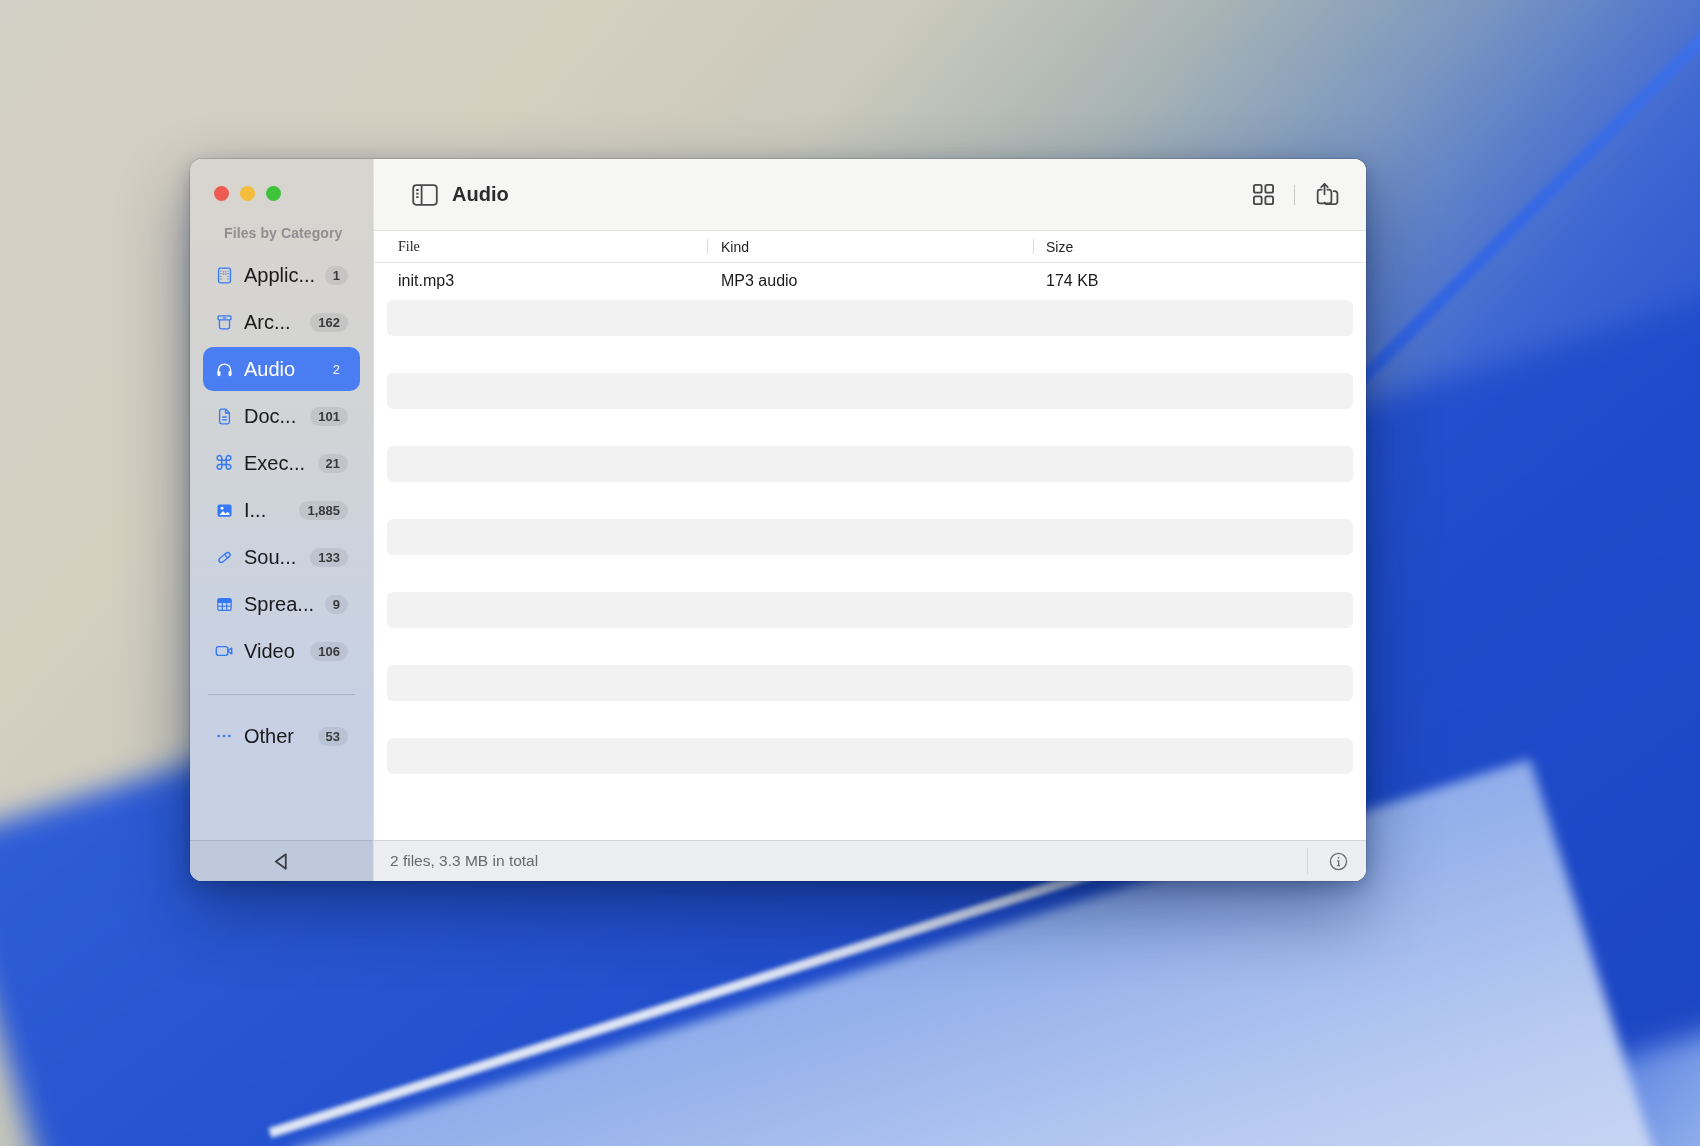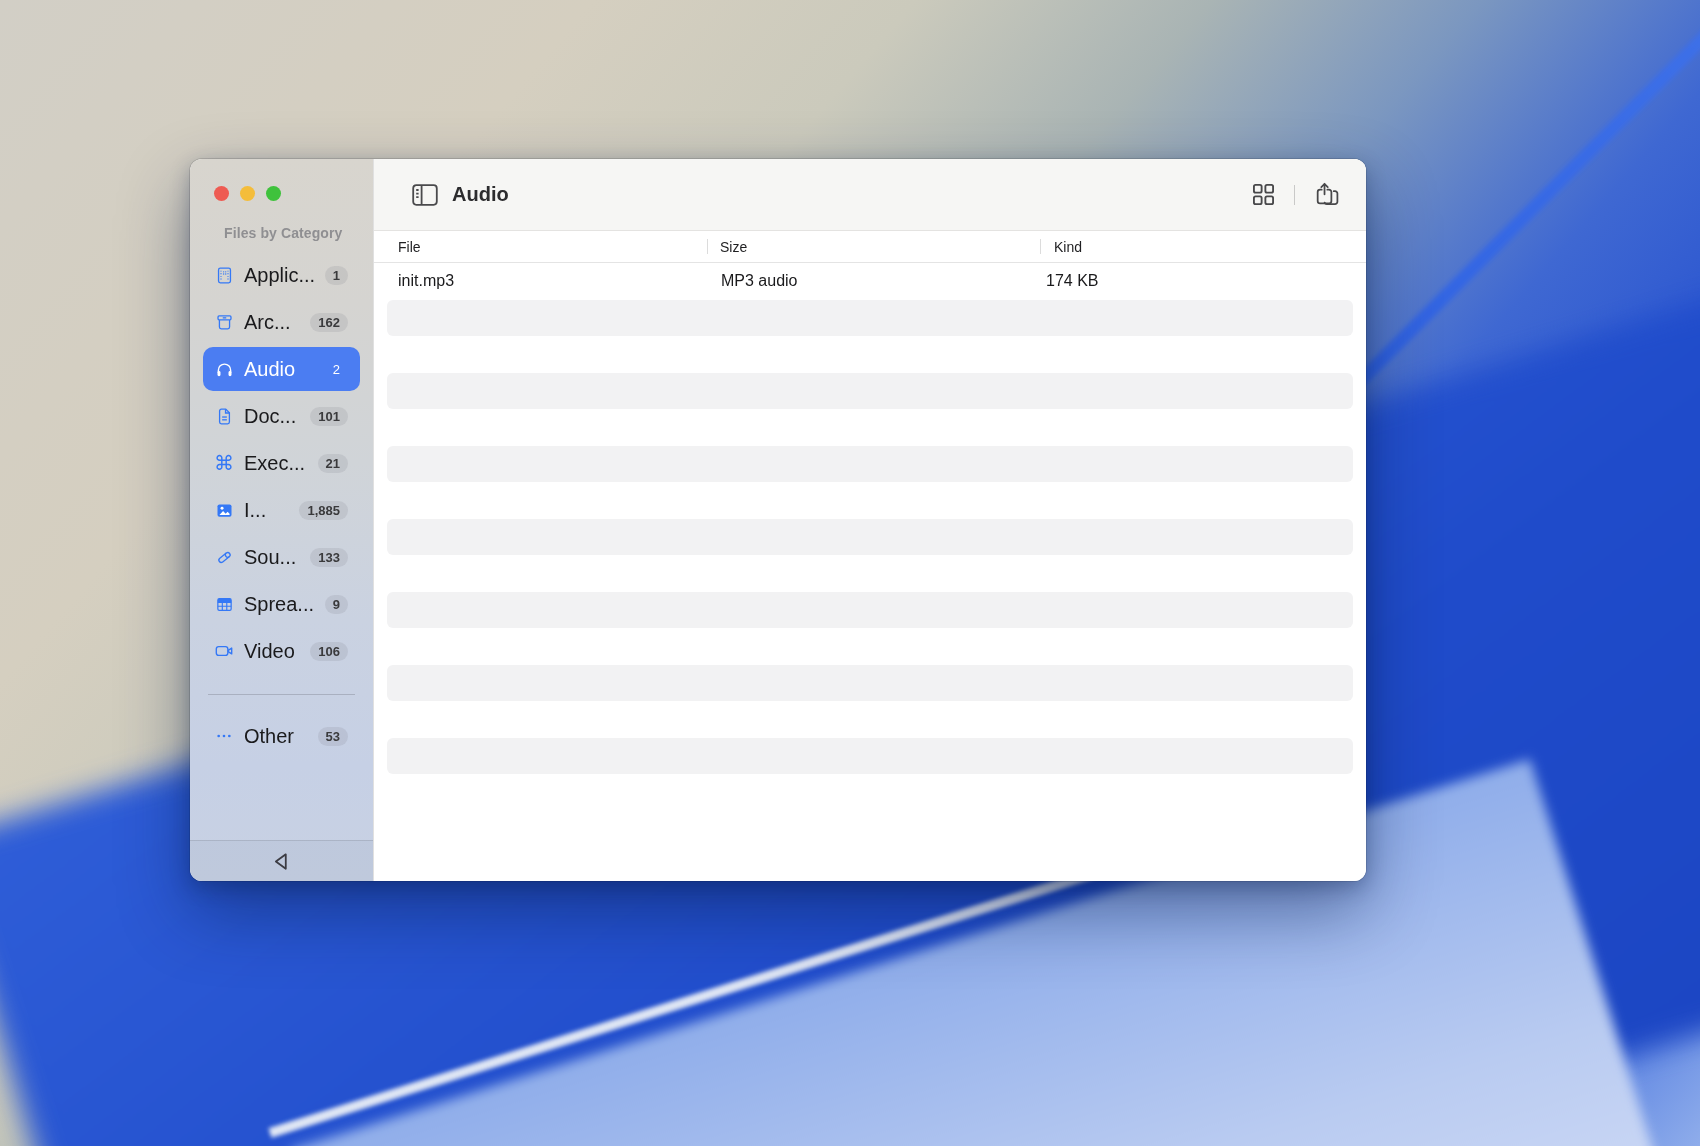--- a/index.html
+++ b/index.html
@@ -112,21 +112,21 @@
   .tb-btn { background: none; border: none; color: #48484a; display: flex; }
   .tb-divider { width: 1px; height: 20px; background: rgba(0,0,0,.18); margin: 0 18px; }
 
   
   .thead {
     height: 32px; flex: 0 0 32px; display: flex; align-items: center;
     border-bottom: 1px solid #e4e4e4; background: #fff;
     font-size: 14px; color: #1f1f21;
   }
   .th { position: relative; height: 100%; display: flex; align-items: center; }
-  .th-file { width: 333px; padding-left: 24px; }
+  .th-file { width: 333px; padding-left: 24px; font-family: Liberation Serif, serif; }
   .th-kind { width: 326px; padding-left: 14px; }
   .th-size { flex: 1; padding-left: 13px; }
   .th + .th::before {
     content: ""; position: absolute; left: 0; top: 8px; bottom: 8px;
     width: 1px; background: #dcdcdc;
   }
 
   
   .rows { flex: 1; padding: 0 13px; overflow: hidden; }
   .row {
@@ -341,22 +341,22 @@
             <line x1="11.1" y1="3" x2="11.1" y2="12.8"></line>
             <path d="M8 5.9 l3.1 -3.1 3.1 3.1"></path>
             <path d="M20 9.8 h1.2 a2.3 2.3 0 0 1 2.3 2.3 v7.9 a2.3 2.3 0 0 1 -2.3 2.3 h-7.9 a2.3 2.3 0 0 1 -2.1 -1.5"></path>
           </svg>
         </span>
       </button>
     </header>
 
     <div class="thead">
       <div class="th th-file">File</div>
+      <div class="th th-kind">Kind</div>
       <div class="th th-size">Size</div>
-      <div class="th th-kind">Kind</div>
     </div>
 
     <div class="rows">
       <div class="row">
         <div class="cell cell-file">init.mp3</div>
         <div class="cell cell-kind">MP3 audio</div>
         <div class="cell cell-size">174 KB</div>
       </div>
       <div class="row empty"></div>
       <div class="row empty"></div>
@@ -367,14 +367,28 @@
       <div class="row empty"></div>
       <div class="row empty"></div>
       <div class="row empty"></div>
       <div class="row empty"></div>
       <div class="row empty"></div>
       <div class="row empty"></div>
       <div class="row empty"></div>
       <div class="row empty"></div>
     </div>
 
+    <footer class="statusbar">
+      <span>2 files, 3.3 MB in total</span>
+      <div class="status-spacer"></div>
+      <span class="status-divider"></span>
+      <button class="info-btn">
+        <span>
+          <svg width="23" height="23" viewBox="0 0 24 24" fill="none" stroke="currentColor" stroke-width="1.4">
+            <circle cx="12" cy="12" r="8.4"></circle>
+            <circle cx="12" cy="8.2" r="0.9" fill="currentColor" stroke="none"></circle>
+            <path d="M10.6 11.4 h1.6 v4.9 M10.6 16.3 h3" stroke-width="1.3"></path>
+          </svg>
+        </span>
+      </button>
+    </footer>
   </main>
 </div>
 
 </body></html>

